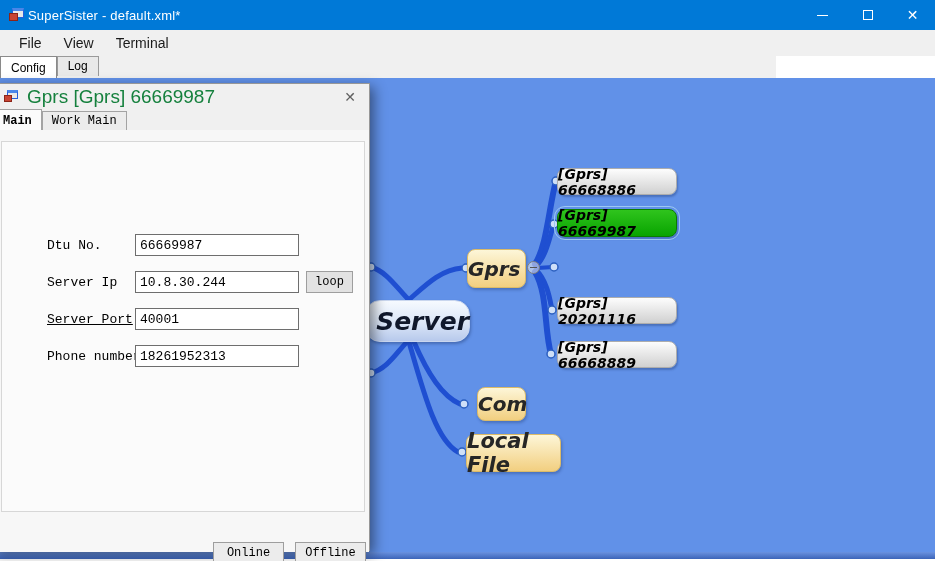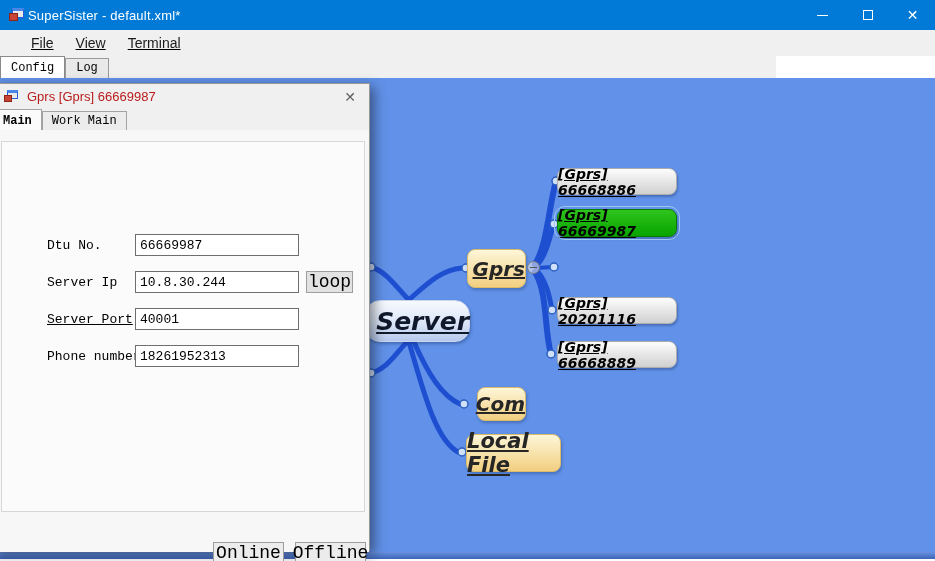--- a/index.html
+++ b/index.html
@@ -12,62 +12,62 @@
   .app-icon .back { position:absolute; left:3px; top:0; width:12px; height:10px; background:#e8e8e8; border:1px solid #245edb; border-top:3px solid #4a86e8; }
   .app-icon .front { position:absolute; left:0; top:5px; width:9px; height:8px; background:#c84434; border:1px solid #8c2418; }
   .title-text { color:#ffffff; font-size:13px; margin-left:3px; letter-spacing:0.2px; }
   .win-controls { margin-left:auto; display:flex; height:30px; }
   .win-btn { width:45px; height:30px; display:flex; align-items:center; justify-content:center; color:#fff; }
   .glyph-min { width:11px; height:1px; background:#fff; }
   .glyph-max { width:10px; height:10px; border:1px solid #fff; }
   .glyph-close { font-size:14px; line-height:1; }
 
   
-  .menubar { position:absolute; left:0; top:30px; width:935px; height:26px; background:#f0f0f0; display:flex; align-items:center; padding-left:20px;text-decoration:underline; }
+  .menubar { position:absolute; left:0; top:30px; width:935px; height:26px; background:#f0f0f0; display:flex; align-items:center; padding-left:8px; }
   .menu-item { font-size:14px; color:#1a1a1a; padding:0 11px; height:26px; display:flex; align-items:center; }
 
   
-  .doctabs { position:absolute; left:0; top:56px; width:776px; height:22px; background:#f0f0f0; display:flex; align-items:flex-end; font-family:Liberation Mono, monospace; }
+  .doctabs { position:absolute; left:0; top:56px; width:776px; height:22px; background:#f0f0f0; display:flex; align-items:flex-start; font-family:Liberation Sans, sans-serif; }
   .doctab { font-size:12px; padding:2px 10px 3px 10px; border:1px solid #9a9a9a; border-bottom:none; background:#e9e9e9; color:#000; height:20px; }
   .doctab.active { background:#ffffff; height:22px; padding-top:4px; border-color:#8a8a8a; }
 
   
   .map { position:absolute; left:0; top:78px; width:935px; height:481px; background:#6191e8; }
   .map-bottom-strip { position:absolute; left:0; bottom:0; width:100%; height:7px; background:linear-gradient(#6a92e0,#3c64b8); }
   .map svg.links { position:absolute; left:0; top:0; width:935px; height:481px; }
 
-  .mm-node { position:absolute; display:flex; align-items:center; justify-content:flex-end; font-style:italic; font-family:"DejaVu Sans","Liberation Sans",sans-serif;text-decoration:underline; }
+  .mm-node { position:absolute; display:flex; align-items:center; justify-content:flex-start; font-style:italic; font-family:"DejaVu Sans","Liberation Sans",sans-serif; }
   .mm-root { left:365px; top:222px; width:105px; height:42px; background:linear-gradient(#f6faff 0%,#dbe6f7 55%,#b7c9ec 100%); border:1px solid #c9d6ee; border-radius:15px; color:#10182b; font-size:25px; font-weight:600; gap:6px; box-shadow:1px 2px 3px rgba(20,40,90,0.35); }
   .mm-branch { background:linear-gradient(#fdf6d8,#f2cf80); border:1px solid #dcbb68; border-radius:8px; color:#262626; font-weight:600; box-shadow:1px 2px 3px rgba(20,40,90,0.3); }
   .mm-gprs { left:467px; top:171px; width:59px; height:39px; font-size:20px; }
   .mm-com { left:477px; top:309px; width:49px; height:34px; font-size:20px; }
   .mm-localfile { left:466px; top:356px; width:95px; height:38px; font-size:21px; }
   .mm-child { left:557px; width:120px; height:27px; background:linear-gradient(#fdfdfd,#d0d0d0); border:1px solid #adadad; border-radius:8px; color:#000; font-size:14px; font-weight:700; box-shadow:1px 2px 2px rgba(20,40,90,0.3); }
   .mm-child.selected { background:linear-gradient(#2fc41d,#08a400); border:1px solid #0a7c00; outline:1px solid #9cc8f2; outline-offset:2px; height:28px; }
   .collapse-badge { position:absolute; left:527px; top:183px; width:13px; height:13px; border-radius:50%; border:1px solid #7d7d7d; background:rgba(235,235,235,0.55); display:flex; align-items:center; justify-content:center; }
   .collapse-badge .minus { width:7px; height:1px; background:#555; }
   .cloud-svg { width:24px; height:16px; }
 
   
   .dialog { position:absolute; left:-8px; top:83px; width:378px; height:468px; background:#f0f0f0; border:1px solid #979797; box-shadow:4px 4px 12px rgba(0,0,0,0.45); }
   .dlg-titlebar { position:absolute; left:0; top:0; width:100%; height:25px; background:#f0f0f0; display:flex; align-items:center; }
   .dlg-icon { width:15px; height:13px; position:relative; margin-left:11px; }
   .dlg-icon .back { position:absolute; left:3px; top:0; width:11px; height:9px; background:#e8e8e8; border:1px solid #245edb; border-top:3px solid #4a86e8; }
   .dlg-icon .front { position:absolute; left:0; top:5px; width:8px; height:7px; background:#c84434; border:1px solid #8c2418; }
-  .dlg-title { font-size:13px; color:#b91c1c; margin-left:8px; }
+  .dlg-title { font-size:19px; color:#15803d; margin-left:8px; }
   .dlg-close { margin-left:auto; margin-right:10px; font-size:14px; color:#606060; width:18px; text-align:center; }
   .dlg-tabs { position:absolute; left:0; top:25px; width:100%; height:21px; display:flex; align-items:flex-end; font-family:"Liberation Mono","DejaVu Sans Mono",monospace; }
   .dlg-tab { font-size:12px; height:19px; padding:2px 9px; background:#ececec; border:1px solid #a3a3a3; border-bottom:none; color:#000; white-space:nowrap; }
   .dlg-tab.active { background:#fbfbfb; height:21px; padding-top:4px; font-weight:bold; }
   .dlg-body { position:absolute; left:0; top:46px; width:100%; height:422px; background:#f7f7f7; font-family:"Liberation Mono","DejaVu Sans Mono",monospace; }
 
   .groupbox { position:absolute; left:8px; top:11px; width:364px; height:371px; border:1px solid #d7d7d7; background:#fbfbfb; }
   .f-label { position:absolute; left:45px; font-size:13px; color:#000; white-space:nowrap; }
   .f-input { position:absolute; left:133px; width:164px; height:22px; border:1px solid #6e6e6e; background:#fff; font-family:inherit; font-size:13px; padding:0 4px; color:#000; }
-  .btn { position:absolute; background:#ececec; border:1px solid #9e9e9e; font-family:inherit; font-size:18px; color:#000; display:flex; align-items:center; justify-content:center; }
+  .btn { position:absolute; background:#ececec; border:1px solid #9e9e9e; font-family:inherit; font-size:12px; color:#000; display:flex; align-items:center; justify-content:center; }
   .btn-loop { left:304px; top:129px; width:47px; height:22px; background:#e2e2e2; }
   .btn-online { left:211px; top:400px; width:71px; height:21px; }
   .btn-offline { left:293px; top:400px; width:71px; height:21px; }
 </style>
 </head>
 <body>
 
 <div class="titlebar">
   <div class="app-icon">
       <div class="back"></div>

